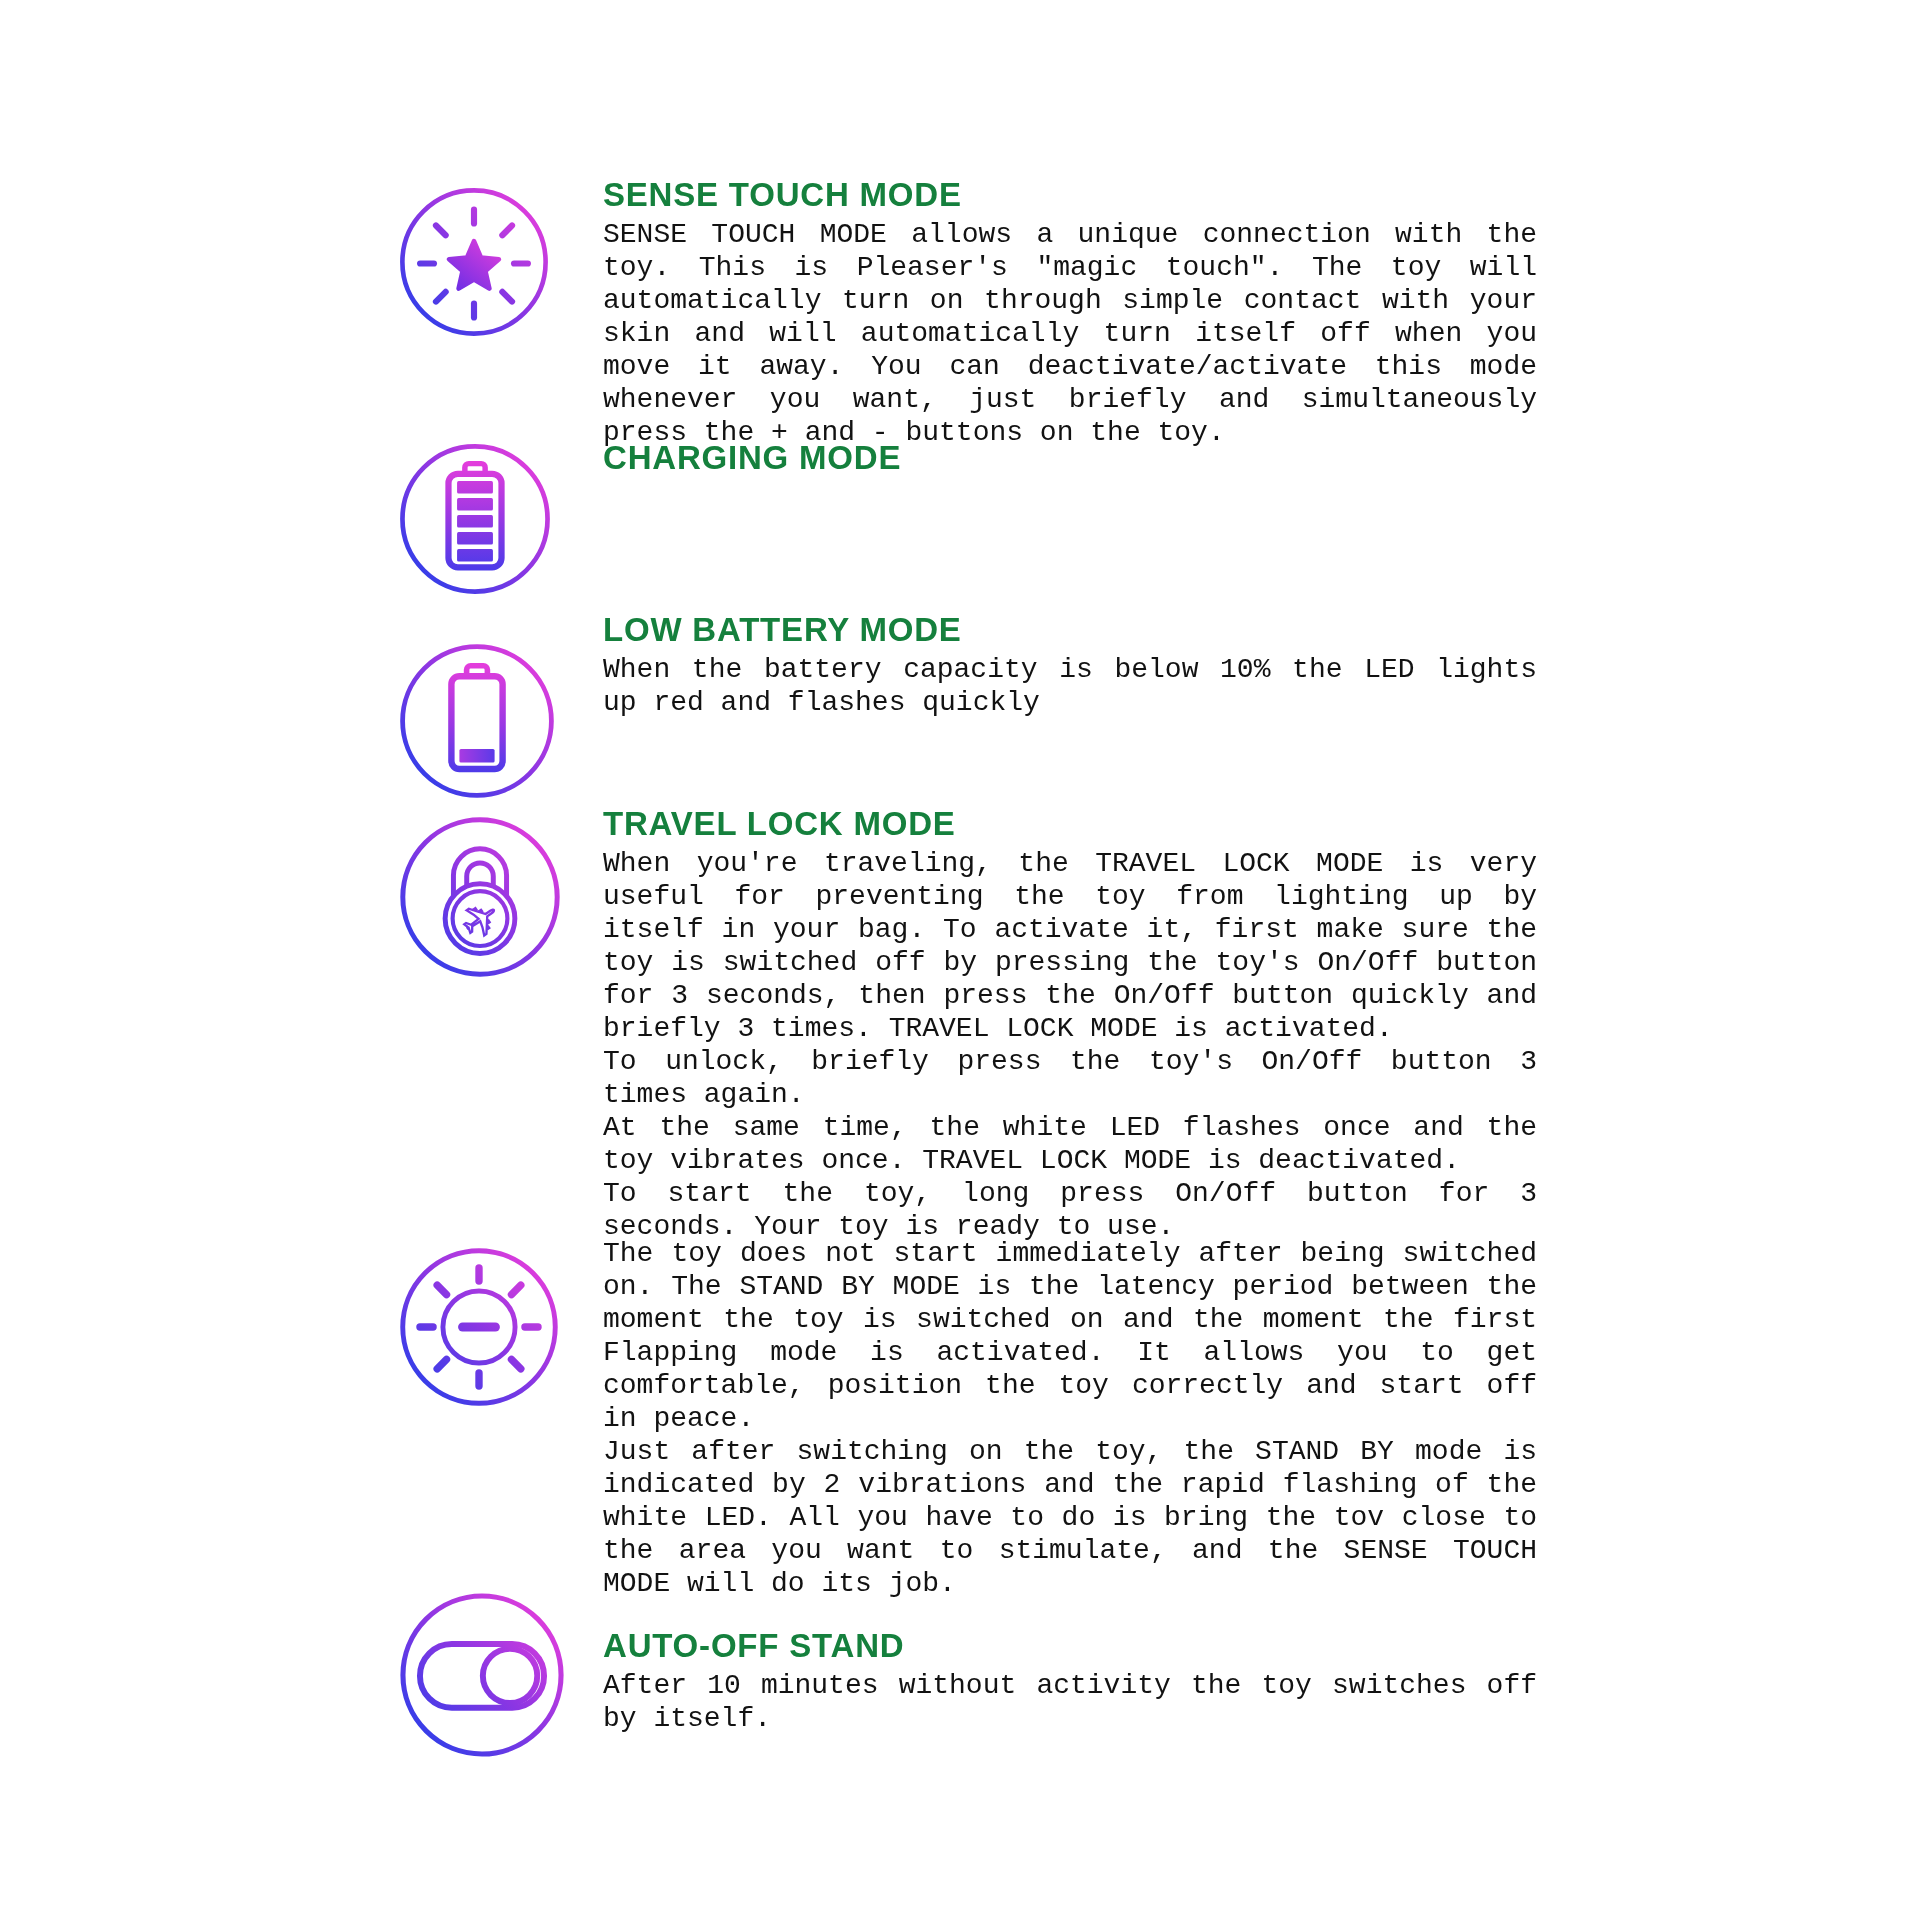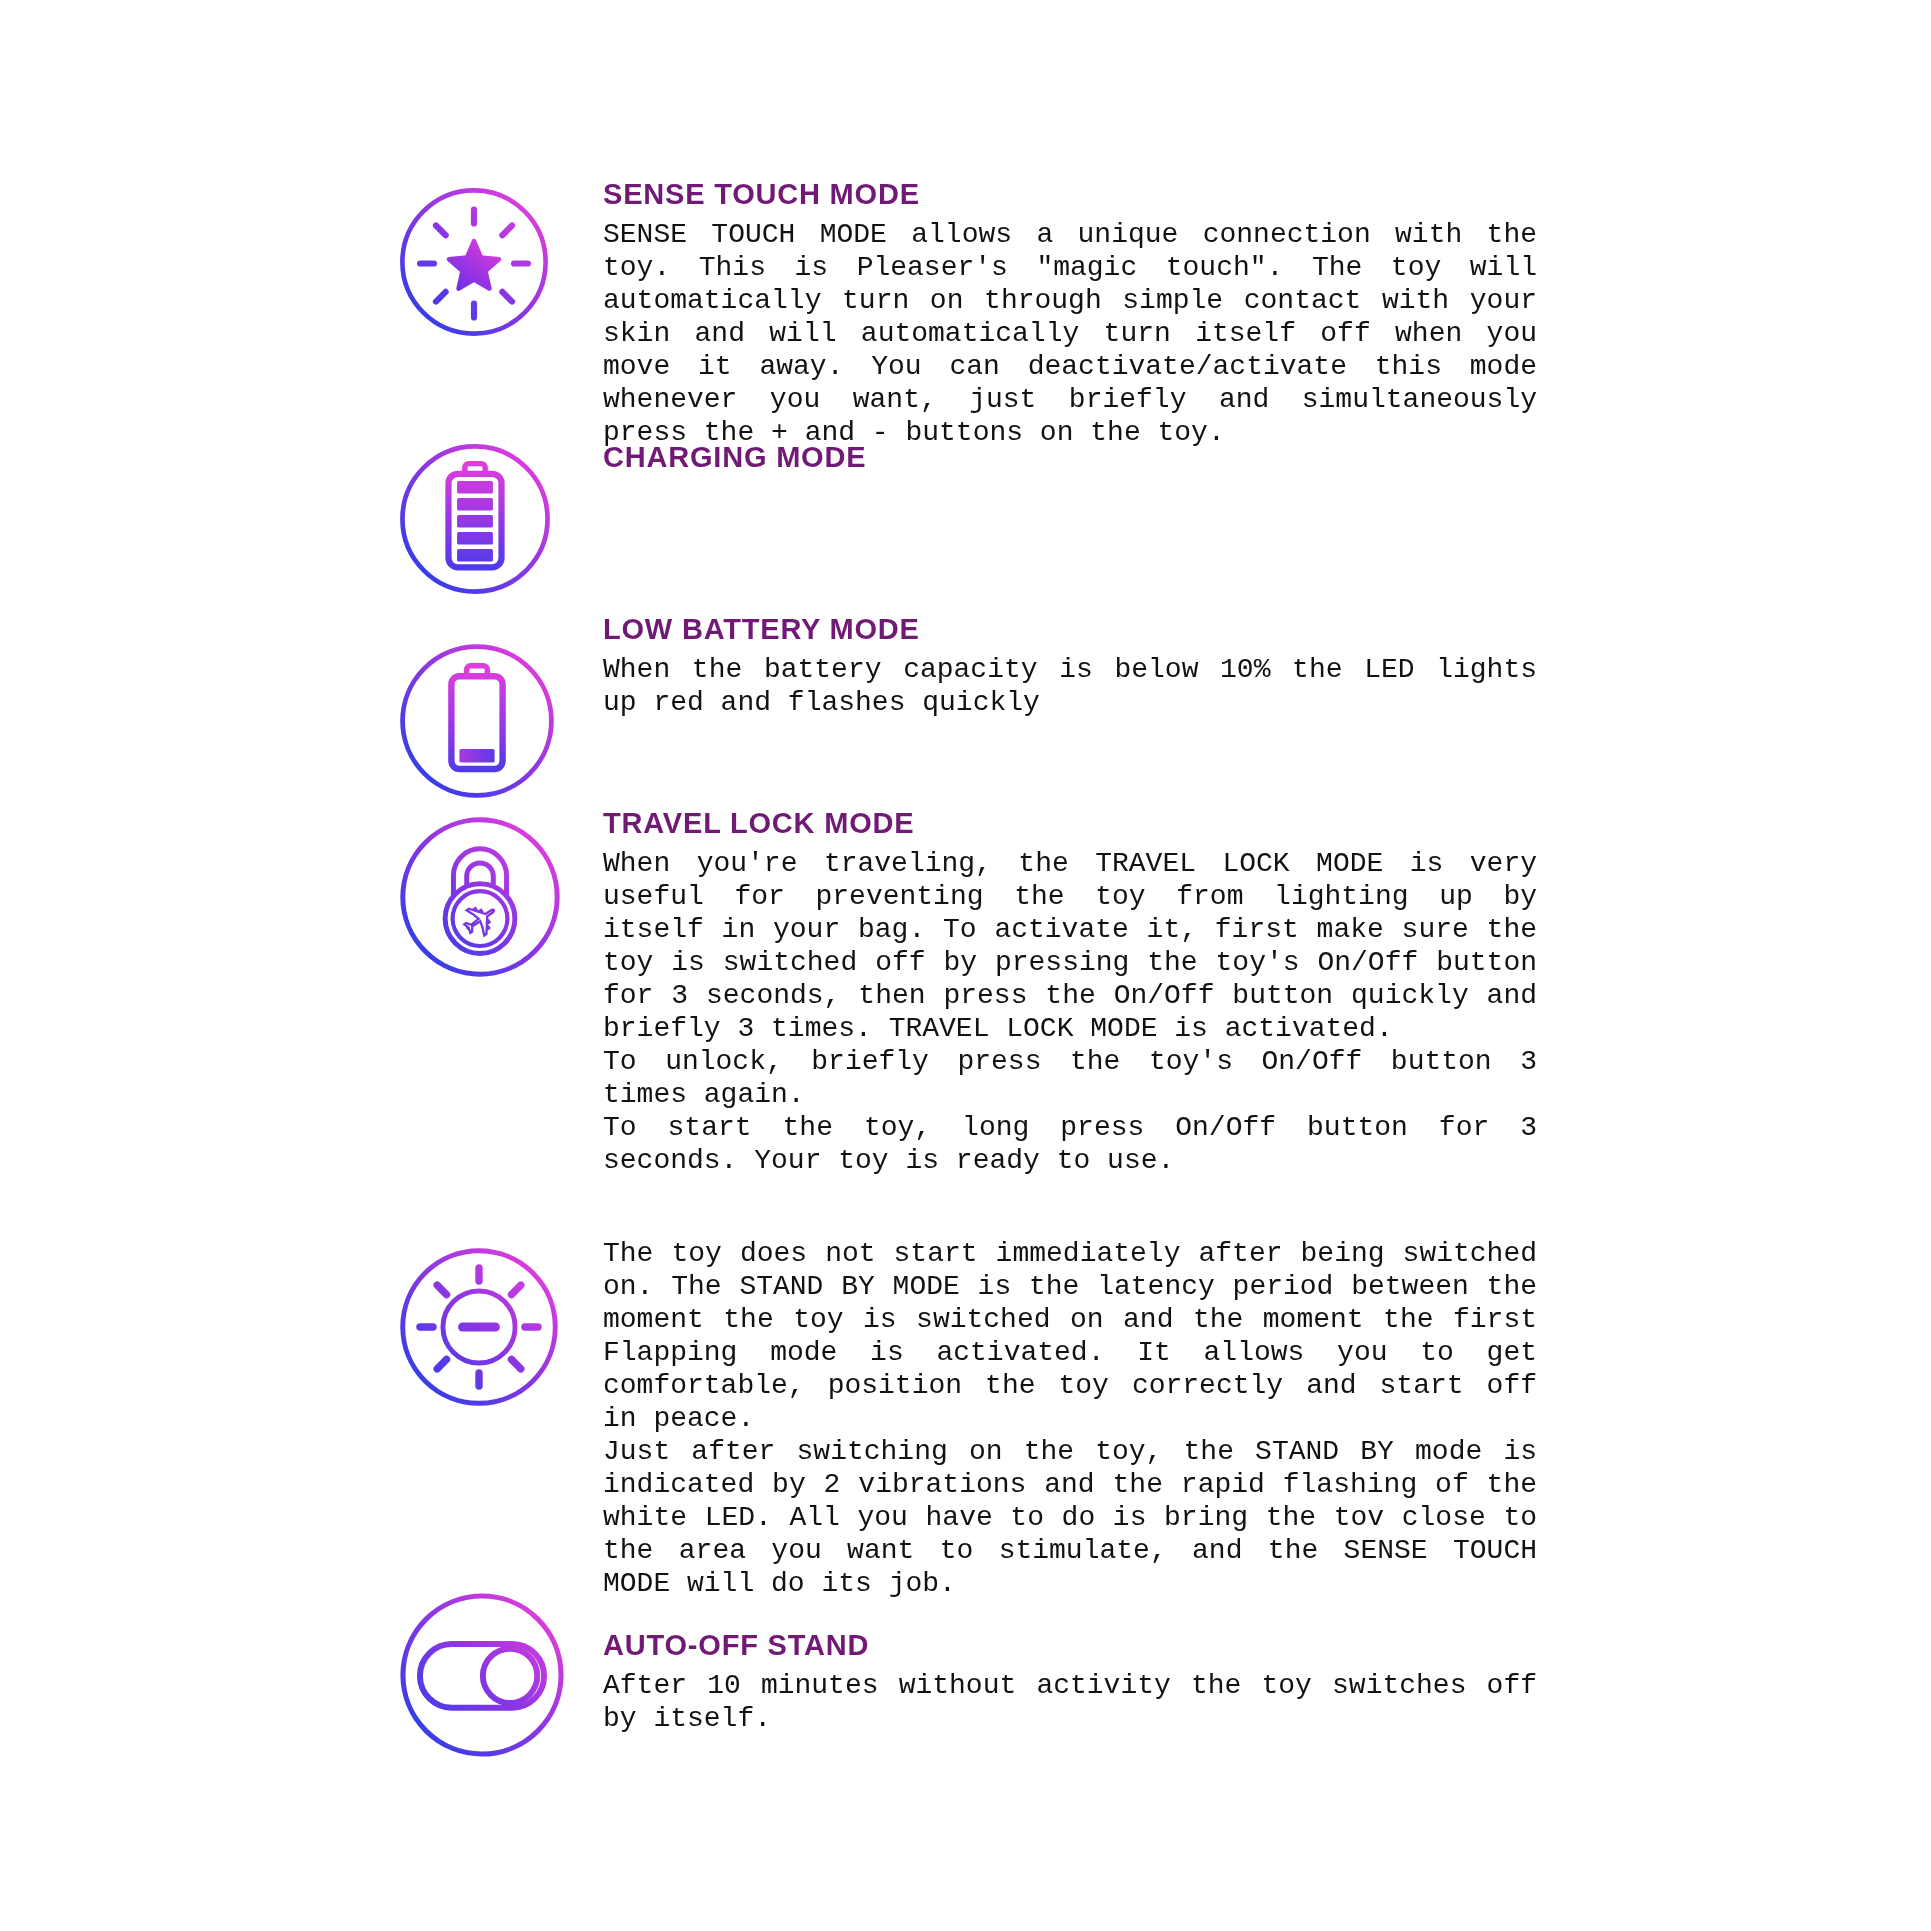--- a/index.html
+++ b/index.html
@@ -8,21 +8,21 @@
     width:1931px;height:1931px;
     background:#ffffff;
     font-family:"Liberation Sans","DejaVu Sans",sans-serif;
     color:#141414;
     overflow:hidden;
   }
   .icon{position:absolute;left:397px;}
   .icon svg{display:block;}
   .txt{position:absolute;left:603px;width:934px;}
   .txt h2{
-    font-size:29px;line-height:35px;font-weight:700;color:#701a75;
+    font-size:33px;line-height:35px;font-weight:700;color:#15803d;
     margin:0 0 5.8px 0;letter-spacing:0.8px;
   }
   .txt p{
     font-size:28px;line-height:33px;margin:0;
     text-align:justify;text-justify:inter-word;color:#121212;font-family:Liberation Mono, monospace;
   }
 </style>
 </head>
 <body>
 
@@ -133,20 +133,21 @@
       <path d="M42,50 V37.5 a8,8 0 0 1 16,0 V50" fill="none" stroke="url(#g4)" stroke-width="3"></path>
       <circle cx="50" cy="63" r="21" fill="#fff" stroke="url(#g4)" stroke-width="3"></circle>
       <circle cx="50" cy="63" r="16.5" fill="none" stroke="url(#g4)" stroke-width="2.5"></circle>
       <text x="50" y="64" text-anchor="middle" dominant-baseline="central" transform="rotate(-35 50 63)" font-size="27" font-family="DejaVu Sans" fill="none" stroke="url(#g4)" stroke-width="1.4">✈</text>
     </svg>
   </div>
   <div class="txt" style="top:806px">
     <h2>TRAVEL LOCK MODE</h2>
     <p>When you're traveling, the TRAVEL LOCK MODE is very useful for preventing the toy from lighting up by itself in your bag. To activate it, first make sure the toy is switched off by pressing the toy's On/Off button for 3 seconds, then press the On/Off button quickly and briefly 3 times. TRAVEL LOCK MODE is activated.</p>
     <p>To unlock, briefly press the toy's On/Off button 3 times again.</p>
+    <p>At the same time, the white LED flashes once and the toy vibrates once. TRAVEL LOCK MODE is deactivated.</p>
     <p>To start the toy, long press On/Off button for 3 seconds. Your toy is ready to use.</p>
   </div>
 
   <div class="icon" style="top:1245px">
     <svg width="164" height="164" viewBox="0 0 100 100">
       <defs>
         <linearGradient id="g5" gradientUnits="userSpaceOnUse" x1="12" y1="88" x2="88" y2="12">
           <stop offset="0" stop-color="#2e3ee9"></stop>
             <stop offset="0.5" stop-color="#8a36e3"></stop>
             <stop offset="1" stop-color="#e33ddc"></stop>

